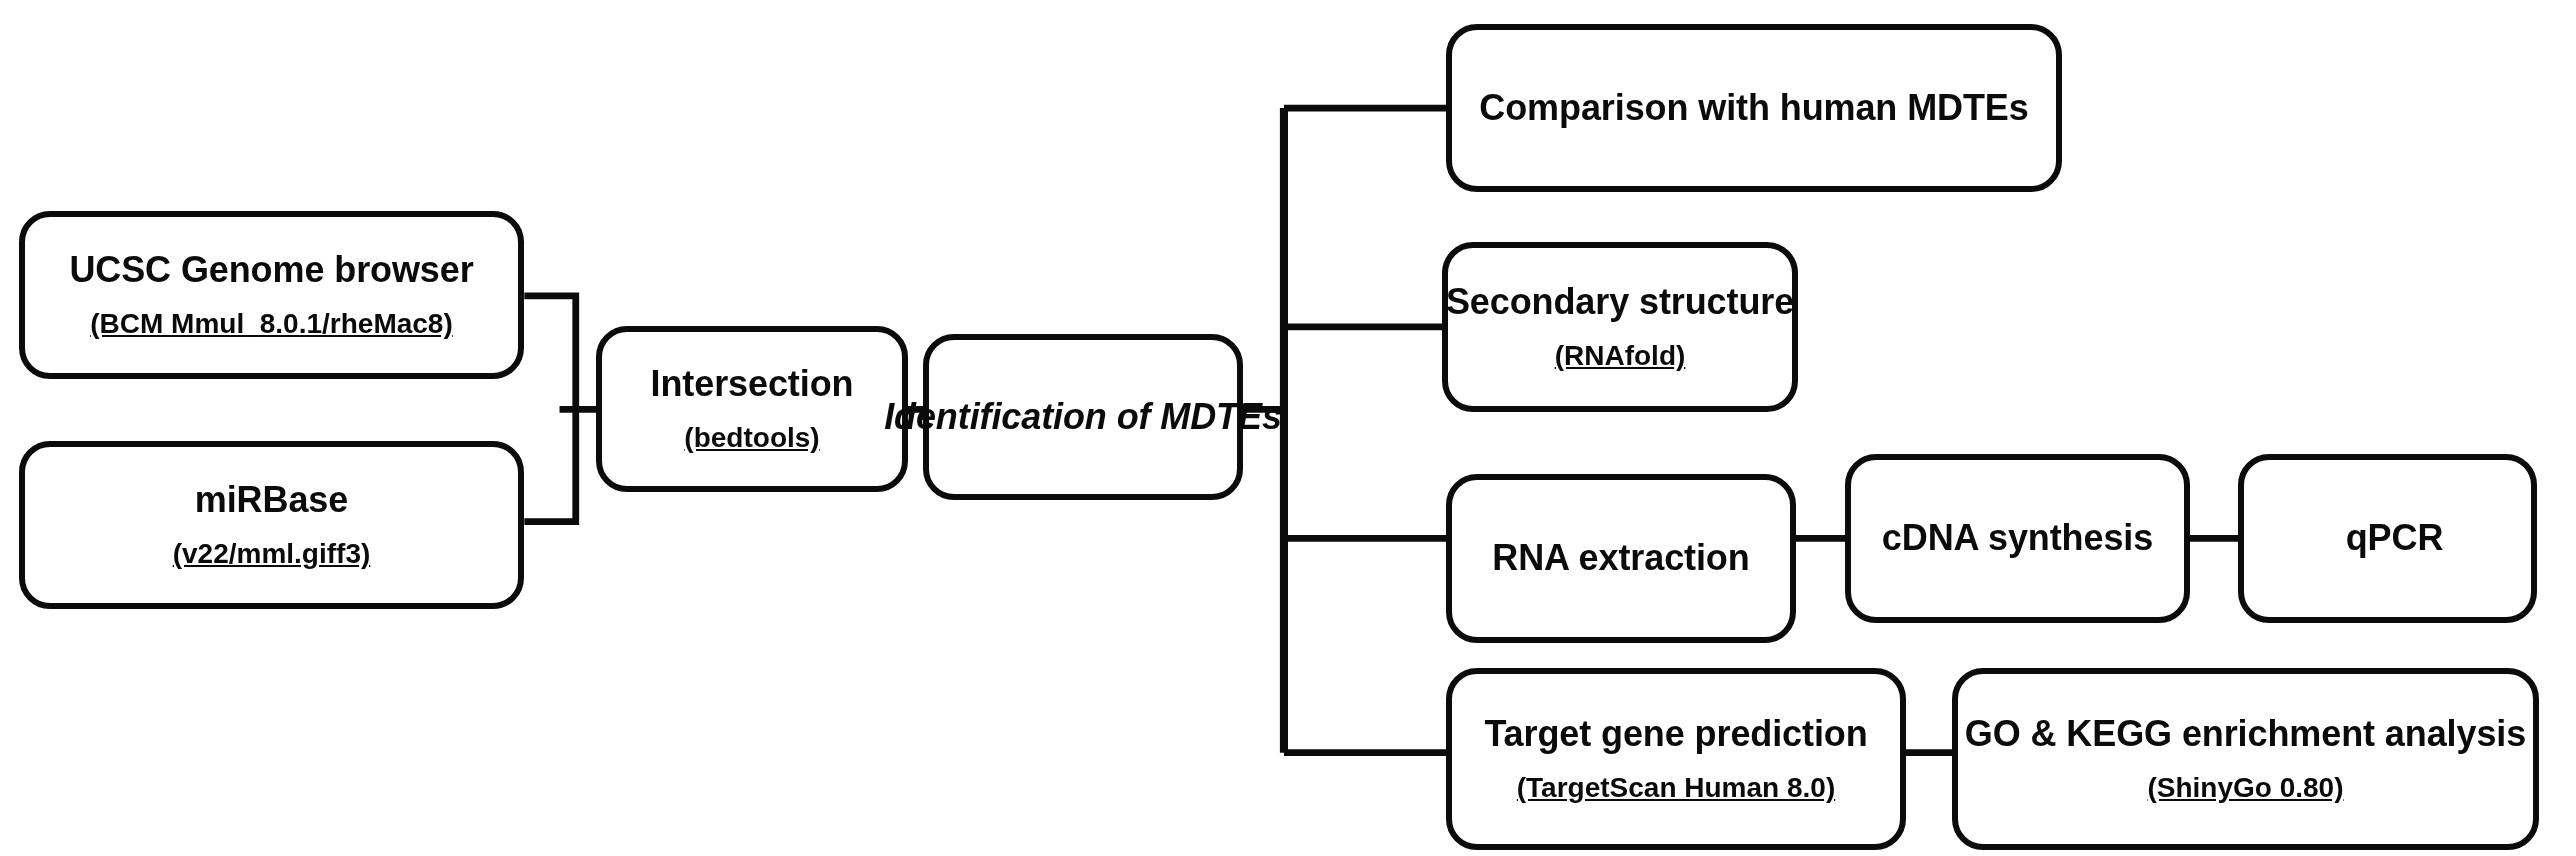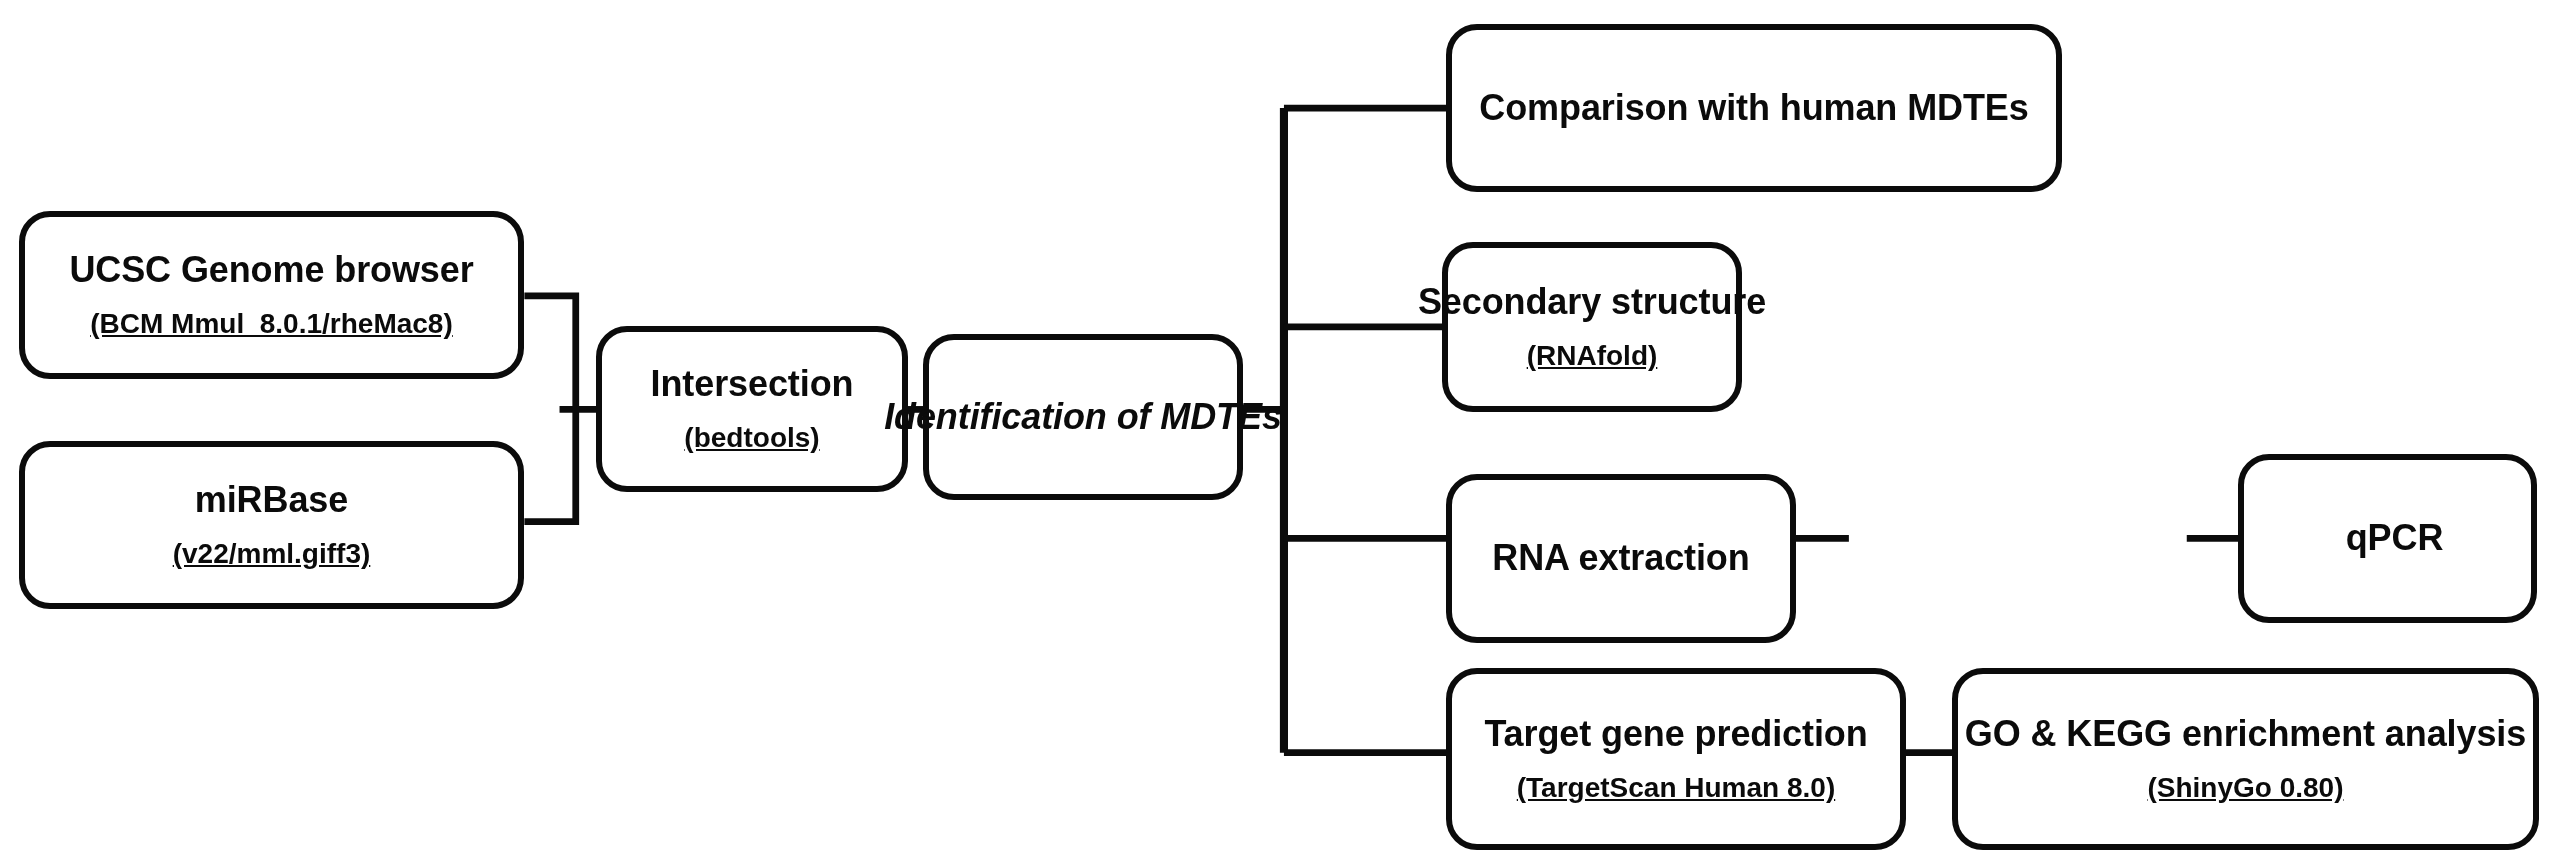--- a/index.html
+++ b/index.html
@@ -52,21 +52,21 @@
   }
   .node-box.single .node-title {
     margin: 12px;
   }
   
   #box-ucsc      { left: 19px;   top: 211px;  width: 505px;  height: 168px; }
   #box-mirbase   { left: 19px;   top: 441px;  width: 505px;  height: 168px; }
   #box-intersect { left: 596px;  top: 326px;  width: 312px;  height: 166px; }
   #box-identify  { left: 923px; top: 334px;  width: 320px;  height: 166px; font-style: italic; }
   #box-compare   { left: 1446px; top: 24px;   width: 616px;  height: 168px; }
-  #box-secondary { left: 1442px; top: 242px;  width: 300px;  height: 170px; }
+  #box-secondary { left: 1442px; top: 242px;  width: 356px;  height: 170px; }
   #box-rna       { left: 1446px; top: 474px;  width: 350px;  height: 169px; }
   #box-cdna      { left: 1845px; top: 454px;  width: 345px;  height: 169px; }
   #box-qpcr      { left: 2238px; top: 454px;  width: 299px;  height: 169px; padding-left: 14px; }
   #box-target    { left: 1446px; top: 668px;  width: 460px;  height: 182px; }
   #box-gokegg    { left: 1952px; top: 668px;  width: 587px;  height: 182px; }
 </style>
 </head>
 <body>
 
 <div id="diagram-root">
@@ -124,20 +124,23 @@
 
   <div class="node-box" id="box-secondary">
     <div class="node-title">Secondary structure</div>
     <div class="node-sub">(RNAfold)</div>
   </div>
 
   <div class="node-box single" id="box-rna">
     <div class="node-title">RNA extraction</div>
   </div>
 
+  <div class="node-box single" id="box-cdna">
+    <div class="node-title">cDNA synthesis</div>
+  </div>
 
   <div class="node-box single" id="box-qpcr">
     <div class="node-title">qPCR</div>
   </div>
 
   <div class="node-box" id="box-target">
     <div class="node-title">Target gene prediction</div>
     <div class="node-sub">(TargetScan Human  8.0)</div>
   </div>
 

